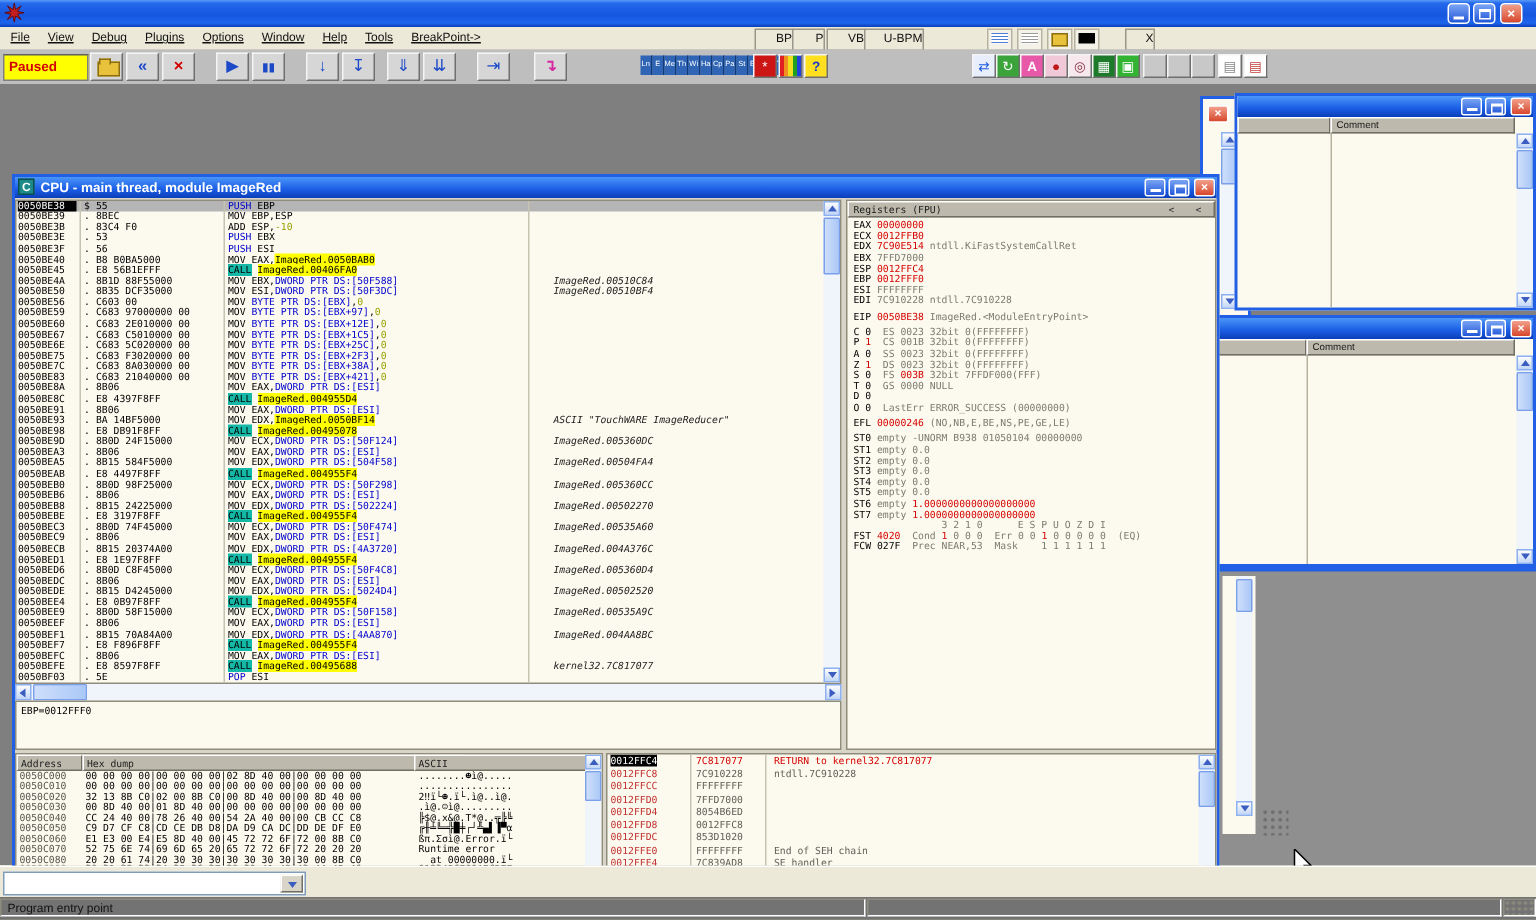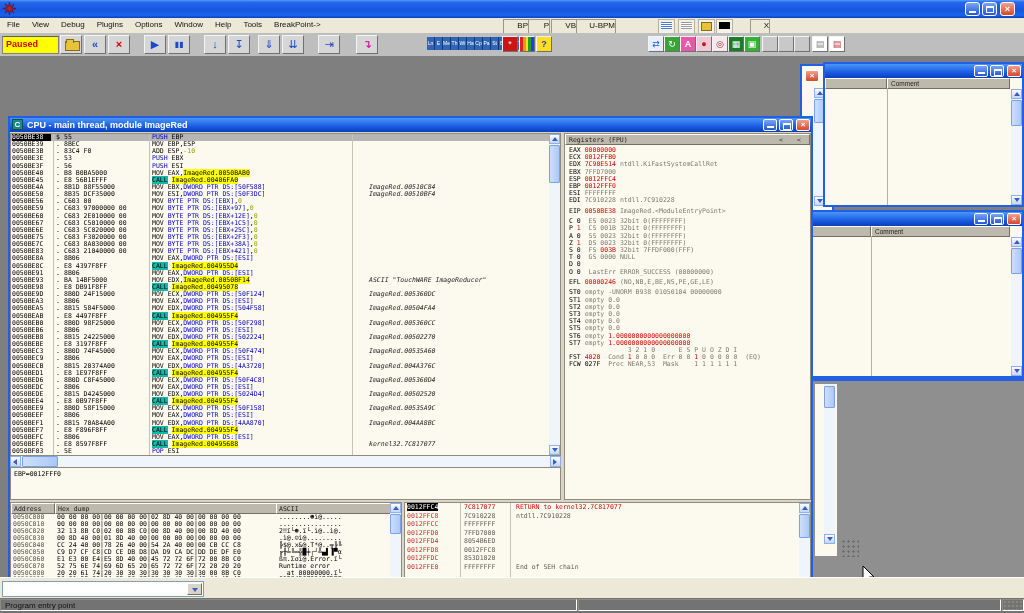--- a/index.html
+++ b/index.html
@@ -9,21 +9,21 @@
   
   .titlebar{position:absolute;left:0;top:0;width:1024px;height:18px;
     background:linear-gradient(180deg,#5a9cf8 0%,#2468ec 12%,#1557de 55%,#1c64ec 85%,#0b3eb8 100%);}
   .cap-btn{position:absolute;top:2px;width:15px;height:14px;border:1px solid #fff;border-radius:3px;
     background:linear-gradient(180deg,#7aa4f4,#2257d8);color:#fff;font-size:9px;line-height:13px;
     text-align:center;font-weight:bold;box-sizing:border-box;}
   .cap-close{background:linear-gradient(180deg,#f2a08c,#d6472c);}
   .glyph-min{position:absolute;left:3px;bottom:2px;width:7px;height:2px;background:#fff;}
   .glyph-max{position:absolute;left:3px;top:3px;width:8px;height:7px;border:1px solid #fff;border-top:2px solid #fff;box-sizing:border-box;}
   .menubar{position:absolute;left:0;top:18px;width:1024px;height:15px;background:#ece9d8;border-bottom:1px solid #c9c5b2;font-size:8px;}
-  .menu-item{display:inline-block;padding:2px 6px 0 6px;color:#111;height:13px;}
+  .menu-item{display:inline-block;padding:2px 6px 0 6px;color:#111;height:13px;text-decoration:underline;}
   .mb-box{position:absolute;top:1px;height:13px;border:1px solid #9a978a;background:#ece9d8;
     font-size:8px;text-align:right;line-height:12px;color:#111;}
   .mb-icon{position:absolute;top:1px;width:15px;height:13px;border:1px solid #b5b2a2;background:#f4f2e8;}
   .toolbar{position:absolute;left:0;top:33px;width:1024px;height:23px;background:#bebebe;border-bottom:1px solid #8f8f8f;}
   .paused{position:absolute;left:2px;top:3px;width:52px;height:16px;background:#ffff00;border:1px solid #808080;
     border-top-color:#5f5f5f;color:#d40000;font-weight:bold;font-size:9px;line-height:15px;padding-left:3px;}
   .tb-btn{position:absolute;top:2px;width:22px;height:19px;background:#d6d6d6;border:1px solid;
     border-color:#f4f4f4 #6f6f6f #6f6f6f #f4f4f4;text-align:center;font-size:11px;line-height:17px;color:#1b49c8;box-sizing:border-box;}
   .tb-sq{position:absolute;top:3px;width:16px;height:16px;border:1px solid;border-color:#f4f4f4 #6f6f6f #6f6f6f #f4f4f4;
     text-align:center;font-size:9px;line-height:14px;box-sizing:border-box;color:#fff;}
@@ -718,20 +718,25 @@
             </div>
             <div class="srow">
               <span class="sc s-addr">0012FFDC</span>
               <span class="sc s-val">853D1020</span>
             </div>
             <div class="srow">
               <span class="sc s-addr">0012FFE0</span>
               <span class="sc s-val">FFFFFFFF</span>
               <span class="sc s-cmt">End of SEH chain</span>
             </div>
+            <div class="srow">
+              <span class="sc s-addr">0012FFE4</span>
+              <span class="sc s-val">7C839AD8</span>
+              <span class="sc s-cmt">SE handler</span>
+            </div>
           </div>
         <div class="vline" style="left:55px"></div>
         <div class="vline" style="left:105px"></div>
         <div class="vsb" style="right:0;top:0;height:127px">
           <div class="sbb" style="top:0">
               <span class="tri tri-up"></span>
             </div>
           <div class="sb-thumb" style="top:11px;height:24px"></div>
 
         </div>

